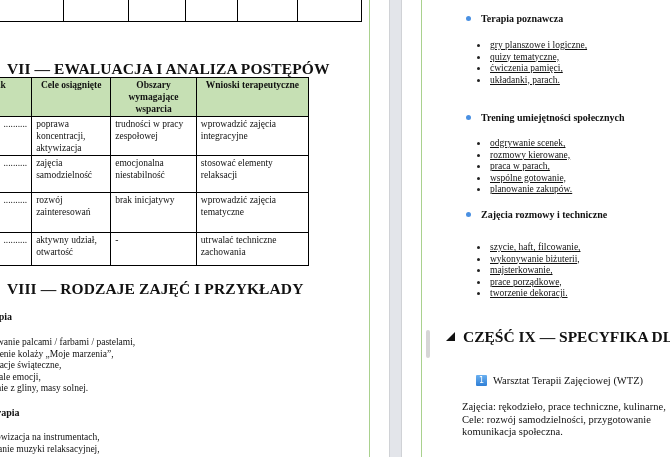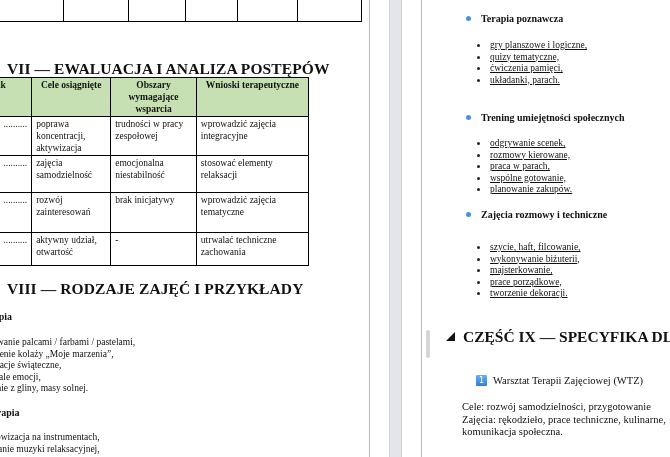--- a/index.html
+++ b/index.html
@@ -197,17 +197,17 @@
   <div class="drag-handle"></div>
   <div class="part-head">
     <span class="collapse-tri"></span><span>CZĘŚĆ IX — SPECYFIKA DLA</span><br>
   </div>
 
   <div class="sub-head">
     <span class="badge">1</span><span>Warsztat Terapii Zajęciowej (WTZ)</span>
   </div>
 
   <div class="para">
+    <div>Zajęcia: rękodzieło, prace techniczne, kulinarne,</div>
     <div>Cele: rozwój samodzielności, przygotowanie</div>
-    <div>Zajęcia: rękodzieło, prace techniczne, kulinarne,</div>
     <div>komunikacja społeczna.</div>
   </div>
 </div>
 
 </body></html>

